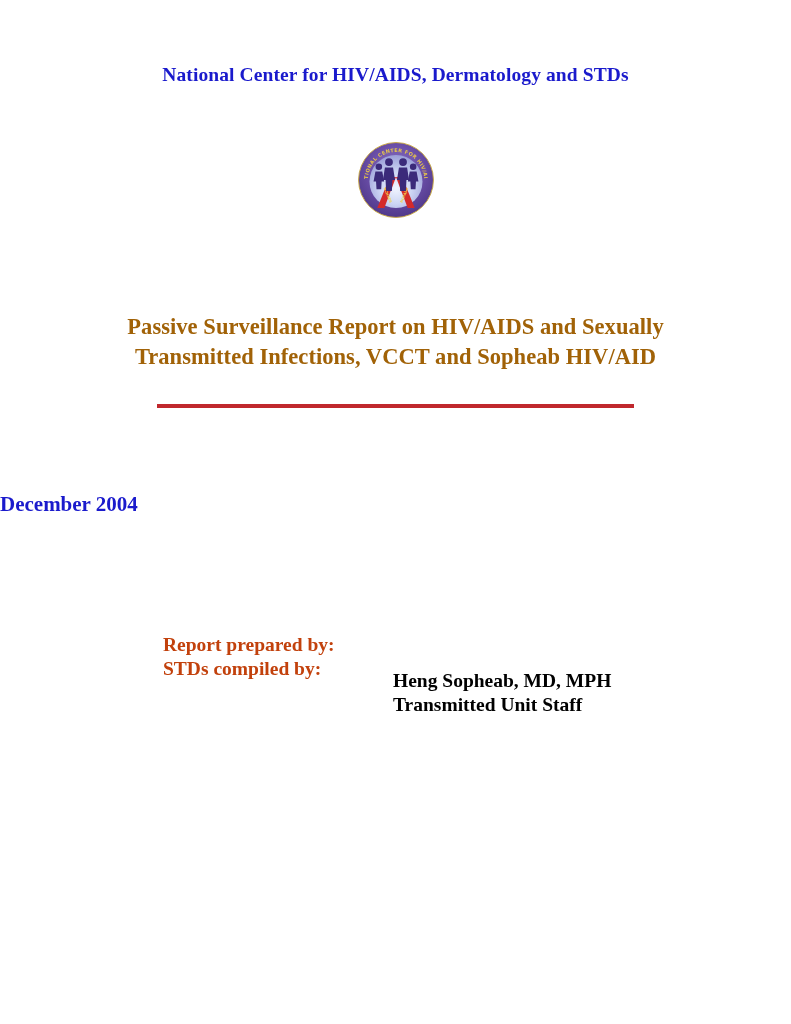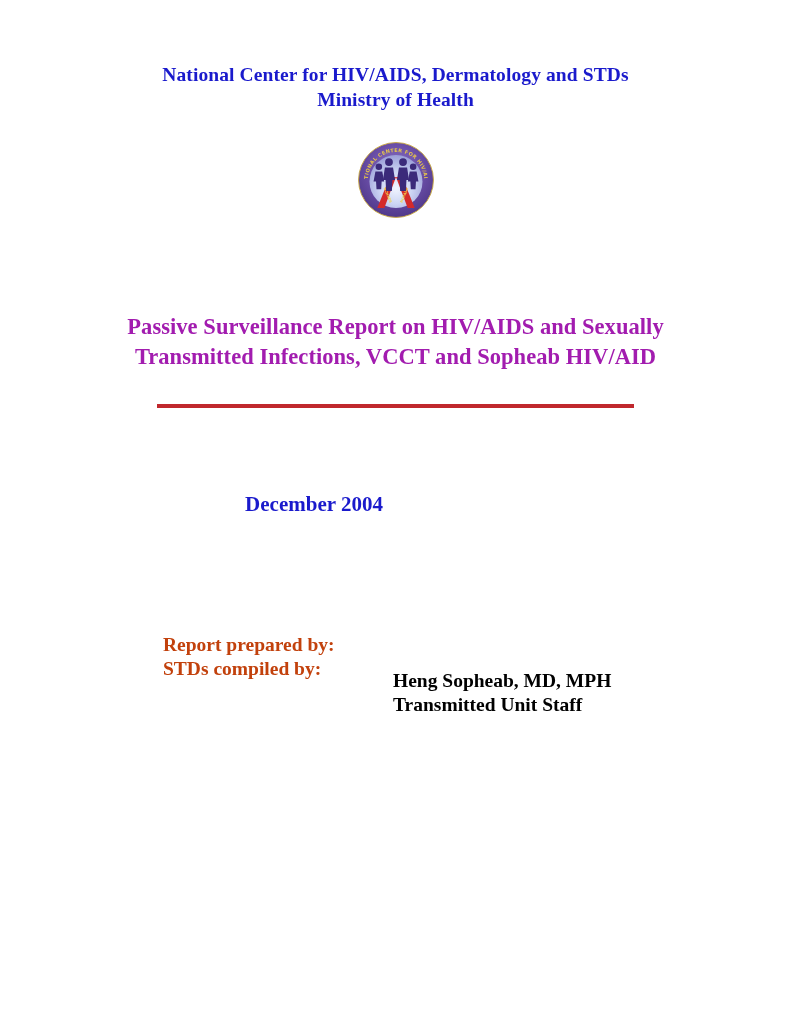--- a/index.html
+++ b/index.html
@@ -62,21 +62,21 @@
     top: 312px;
     left: 95px;
     width: 601px;
     text-align: center;
     line-height: 1.33;
   }
   .title-line {
     display: block;
     font-size: 22.5px;
     font-weight: bold;
-    color: #a21caf;
+    color: #a16207;
     letter-spacing: 0.05px;
   }
 
   
   .rule-wrap {
     position: absolute;
     top: 404px;
     left: 0;
     width: 791px;
     text-align: center;
@@ -88,21 +88,21 @@
     background: #c0282d;
     vertical-align: top;
   }
 
   
   .doc-date {
     position: absolute;
     top: 492px;
     left: 0;
     width: 628px;
-    text-align: center;
+    text-align: left;
   }
   .doc-date span {
     font-size: 21px;
     font-weight: bold;
     color: #1a1acc;
   }
 
   
   .credits {
     position: absolute;
@@ -132,21 +132,20 @@
     margin-top: 36px;
   }
 </style>
 </head>
 <body>
 
 <div class="page">
 
   <div class="org-header">
     <span class="org-line">National Center for HIV/AIDS, Dermatology and STDs</span>
-    <span class="org-line">Ministry of Health</span>
   </div>
 
   <div class="logo-wrap">
     <span class="logo">
       <svg viewBox="0 0 100 100" width="78" height="78" aria-hidden="true">
         <defs>
           <radialGradient id="ringGrad" cx="50%" cy="38%" r="62%">
             <stop offset="0%" stop-color="#8e79c6"></stop>
             <stop offset="55%" stop-color="#6b4fa8"></stop>
             <stop offset="100%" stop-color="#50398a"></stop>

